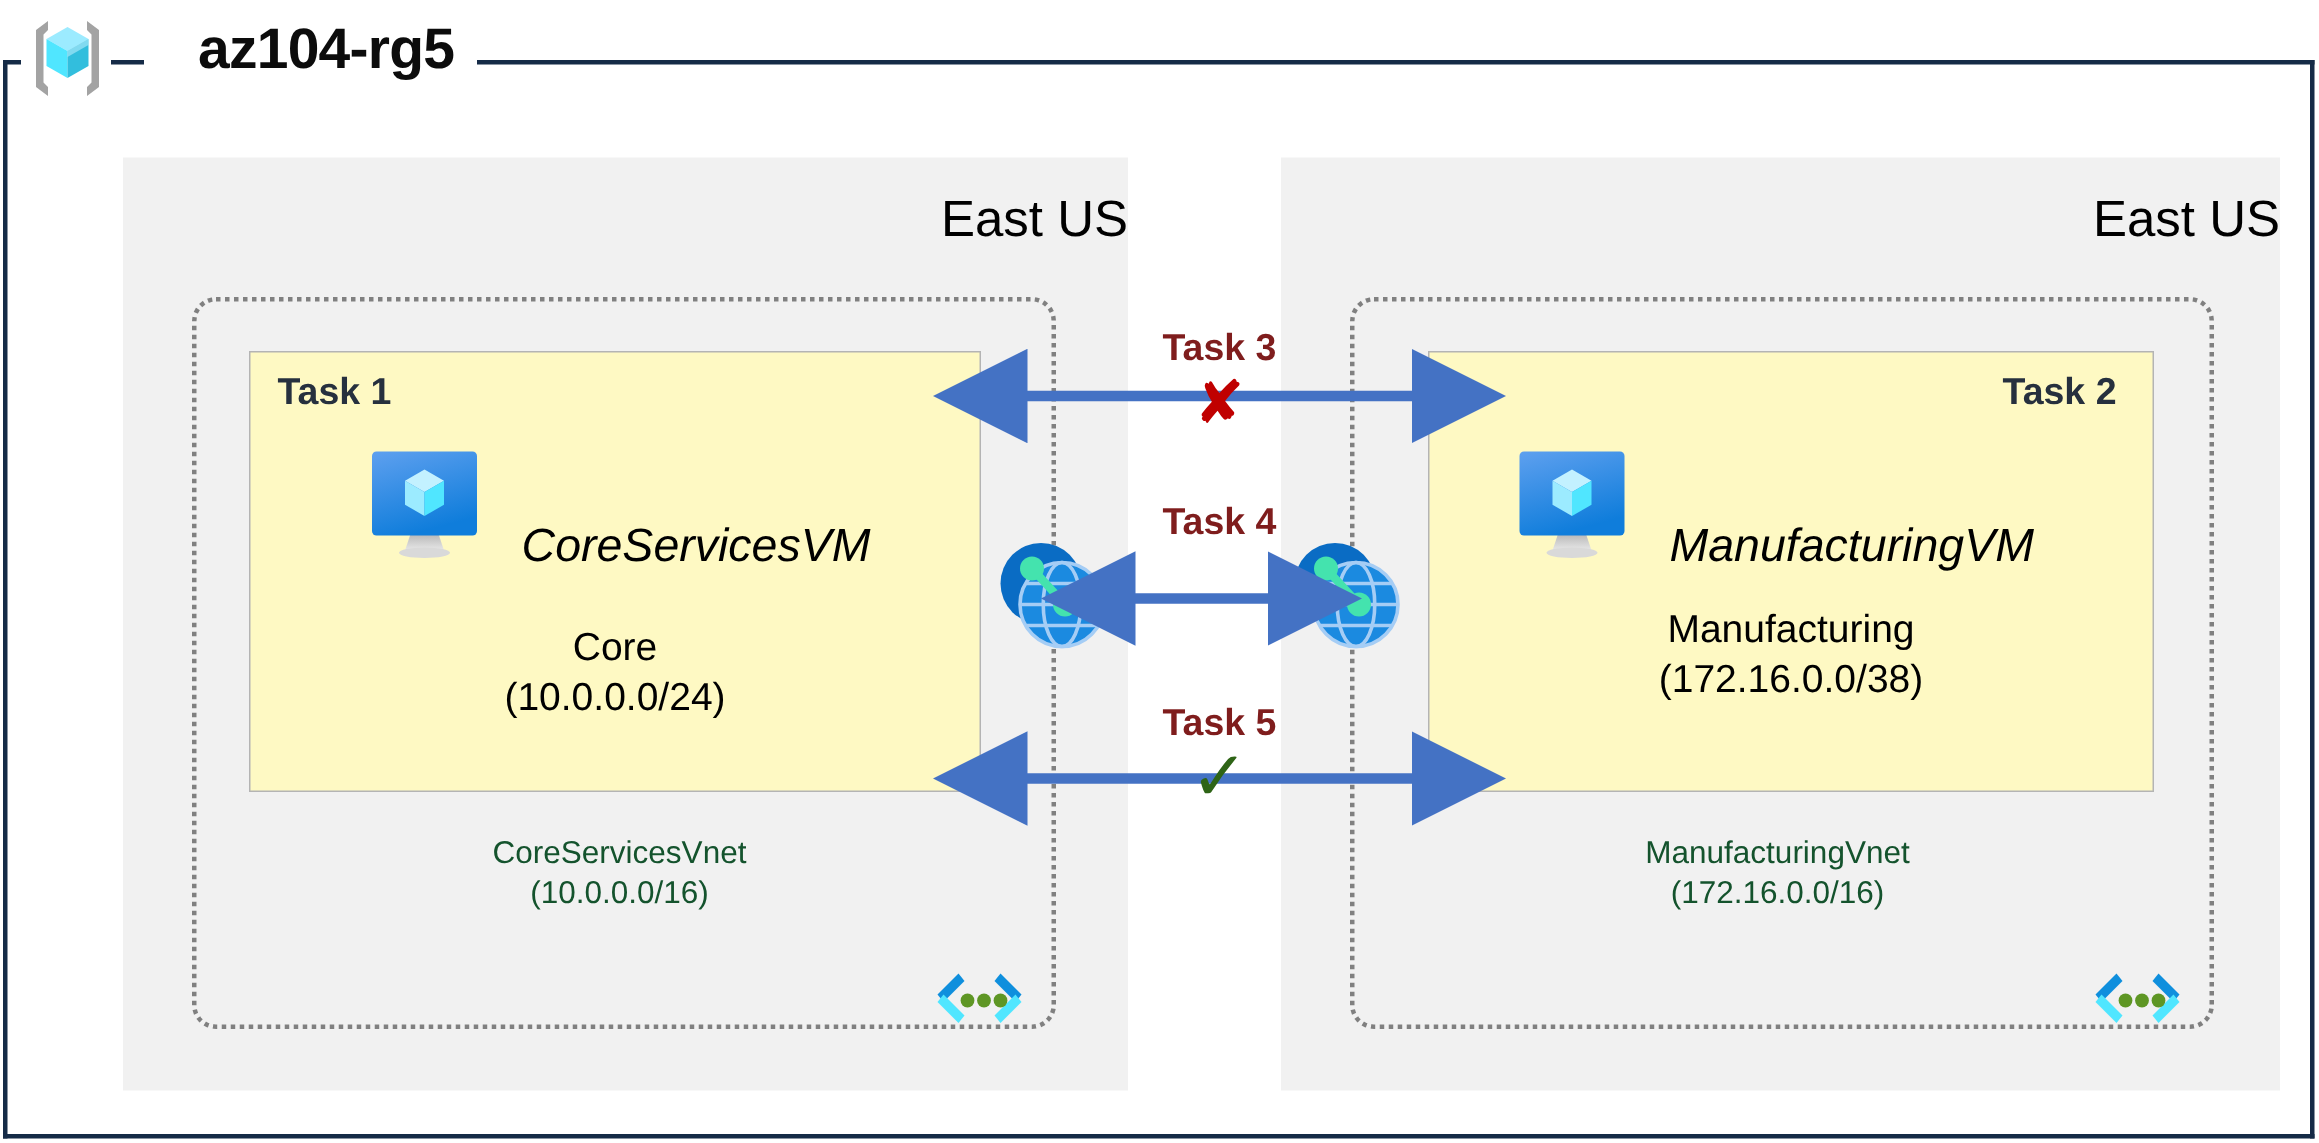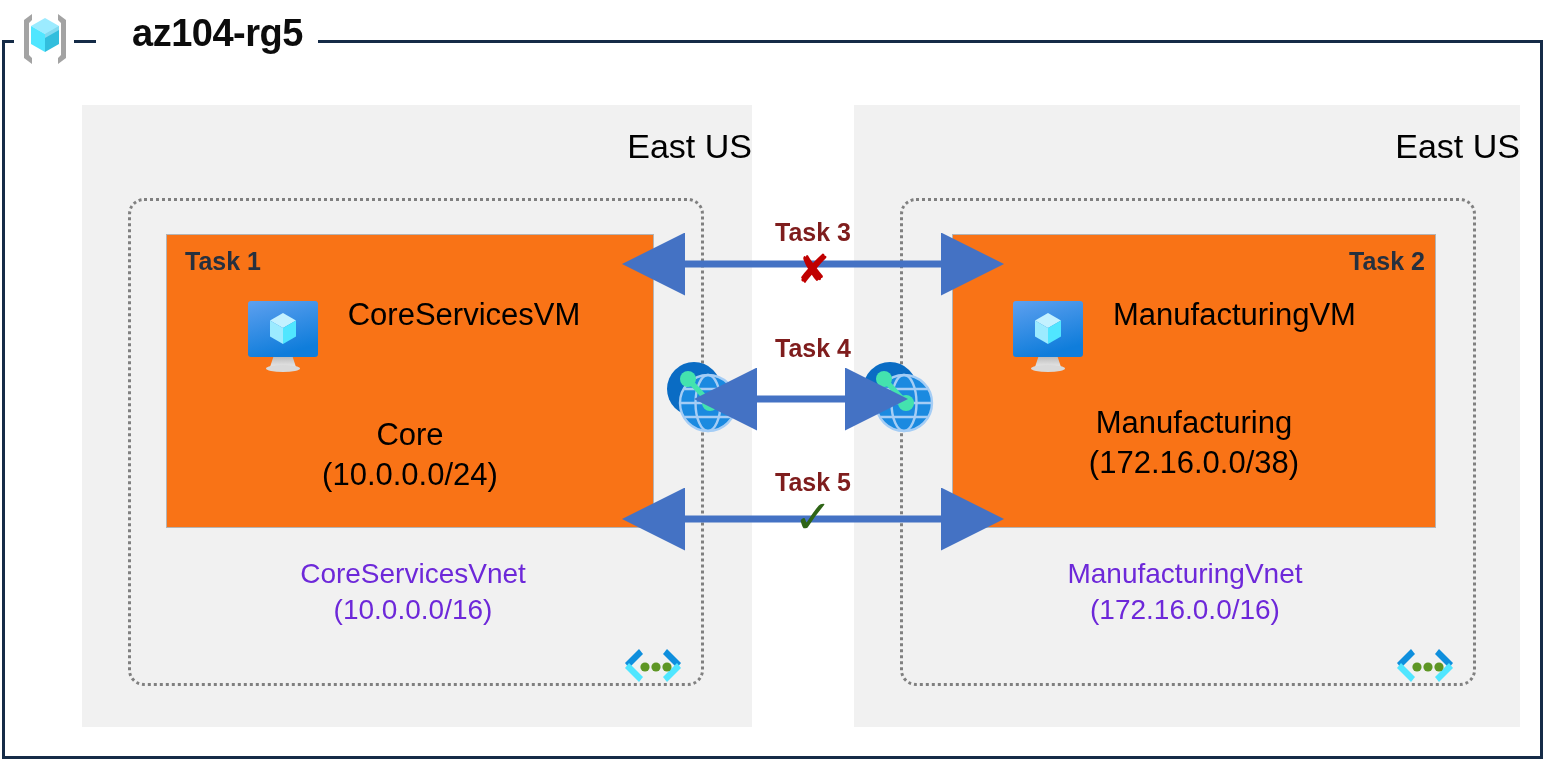--- a/index.html
+++ b/index.html
@@ -25,45 +25,45 @@
   .region.left{left:82px;width:670px;}
   .region.right{left:854px;width:666px;}
   .region-label{position:absolute;top:22px;left:0;width:100%;text-align:right;
                 font-size:34px;color:#000;}
 
   
   .vnet{position:absolute;border:3px dotted #808080;border-radius:16px;background:transparent;}
   .vnet.left{left:128px;top:198px;width:570px;height:482px;}
   .vnet.right{left:900px;top:198px;width:570px;height:482px;}
 
-  .vnet-label{position:absolute;left:0;width:100%;text-align:center;font-size:28px;
-              line-height:1.28;color:#6d28d9;}
+  .vnet-label{position:absolute;left:0;width:100%;text-align:center;font-size:21px;
+              line-height:1.28;color:#14532d;}
   .vnet-label.left{top:556px;}
   .vnet-label.right{top:556px;}
 
   
   .vnet-corner{position:absolute;width:70px;height:46px;}
   .vnet-corner.left{left:618px;top:645px;}
   .vnet-corner.right{left:1390px;top:645px;}
 
   
-  .subnet{position:absolute;background:#f97316;border:1px solid #b4b4b4;}
+  .subnet{position:absolute;background:#fef9c3;border:1px solid #b4b4b4;}
   .subnet.left{left:166px;top:234px;width:486px;height:292px;}
   .subnet.right{left:952px;top:234px;width:482px;height:292px;}
 
   .task-tag{position:absolute;top:12px;font-size:25px;font-weight:bold;color:#26303e;}
   .task-tag.tl{left:18px;}
-  .task-tag.tr{right:10px;}
-
-  .vm-row{position:absolute;top:62px;left:0;width:100%;display:flex;align-items:flex-start;
-          justify-content:center;gap:22px;}
+  .task-tag.tr{right:24px;}
+
+  .vm-row{position:absolute;top:62px;left:0;width:100%;display:flex;align-items:flex-end;
+          justify-content:center;gap:22px;font-style:italic;}
   .vm-row.right-shift{justify-content:flex-start;padding-left:52px;}
   .vm-name{font-size:31px;color:#000;white-space:nowrap;}
 
-  .subnet-cidr{position:absolute;left:0;width:100%;text-align:center;font-size:31px;
+  .subnet-cidr{position:absolute;left:0;width:100%;text-align:center;font-size:26px;
                line-height:1.28;color:#000;}
   .subnet-cidr.left{top:180px;}
   .subnet-cidr.right{top:168px;}
 
   
   .peer-icon{position:absolute;width:78px;height:76px;}
   .peer-icon.one{left:662px;top:358px;}
   .peer-icon.two{left:858px;top:358px;}
 
   

